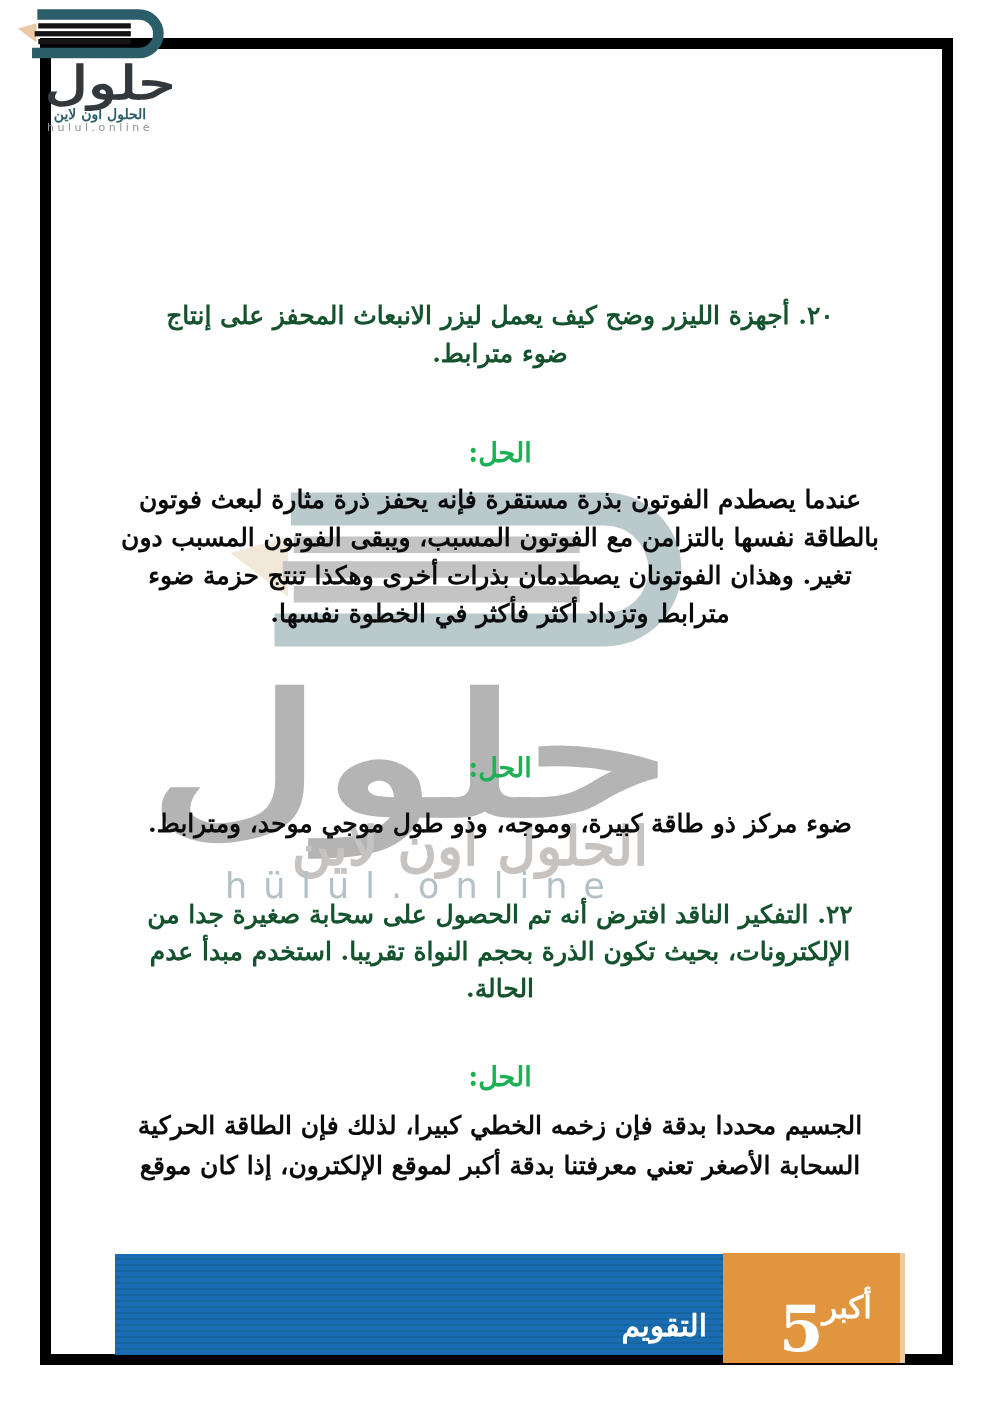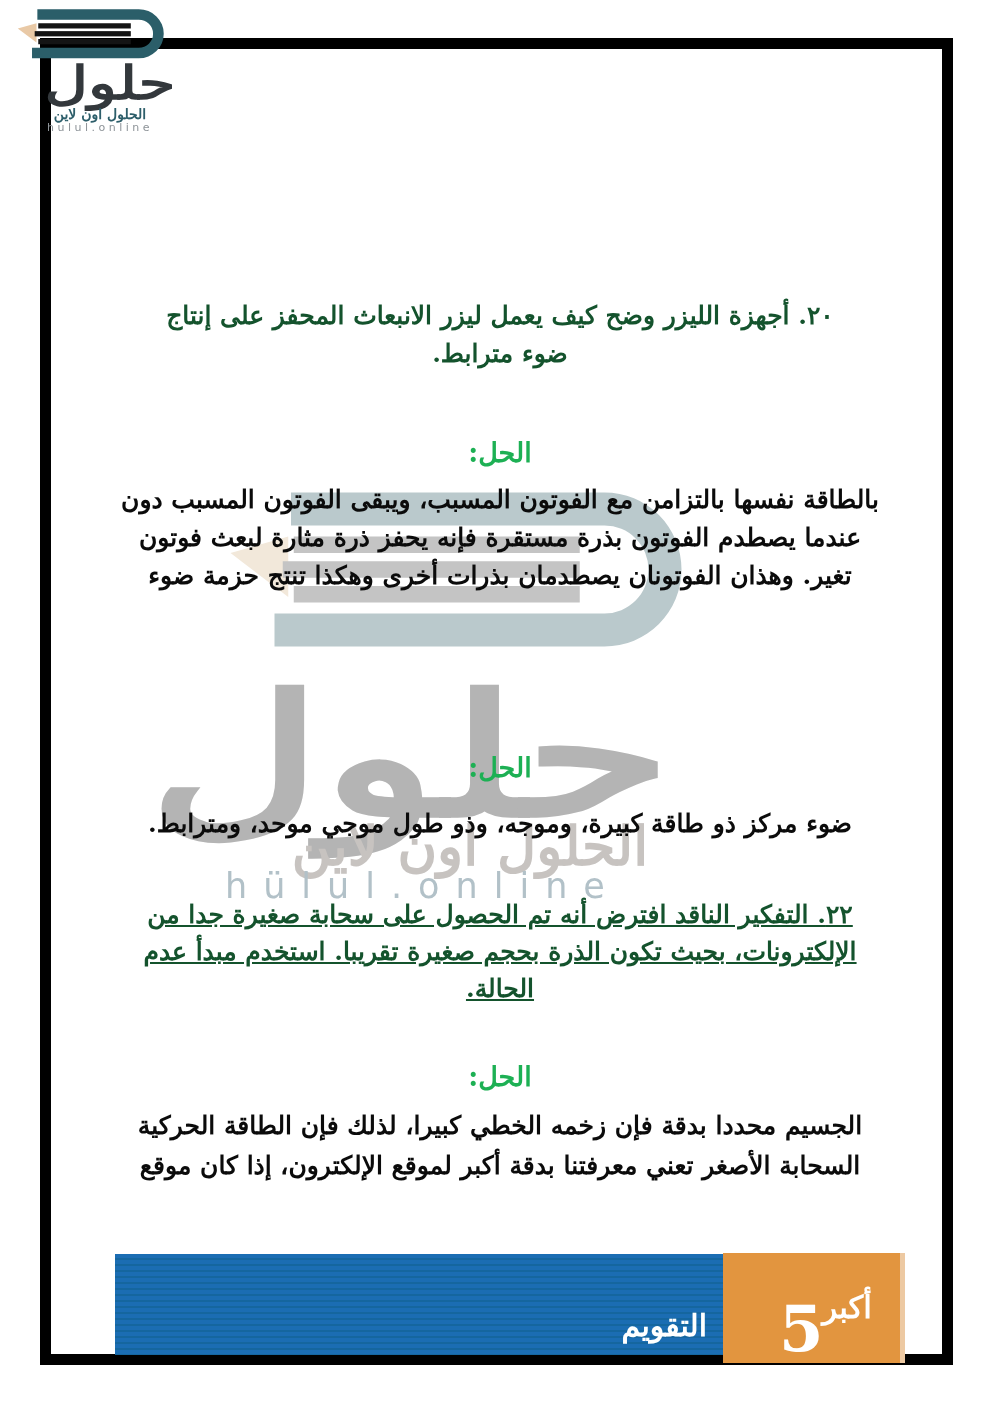--- a/index.html
+++ b/index.html
@@ -56,21 +56,21 @@
   .body-text{font-size:25px;line-height:38px;color:#0b0b0b;}
   .question{font-size:25px;line-height:38px;color:#14532d;}
   .solution-label{font-size:27px;line-height:32px;color:#1db054;}
   .pos-intro{top:112px;}
   .pos-q20{top:297px;}
   .pos-sol20{top:437px;}
   .pos-a20{top:481px;}
   .pos-q21{top:696px;}
   .pos-sol21{top:752px;}
   .pos-a21{top:805px;}
-  .pos-q22{top:896px;line-height:37px;text-decoration:underline;}
+  .pos-q22{top:896px;line-height:37px;}
   .pos-sol22{top:1061px;}
   .pos-a22{top:1106px;line-height:40px;}
   
   .assess-bar{
     position:absolute;left:115px;top:1254px;width:608px;height:101px;z-index:3;
     background:repeating-linear-gradient(180deg,#1b6db3 0px,#1b6db3 4px,#15669f 4px,#15669f 6px);
   }
   .assess-label{
     position:absolute;right:16px;bottom:12px;
     font-size:30px;font-weight:700;color:#ffffff;direction:rtl;text-align:right;
@@ -122,33 +122,34 @@
     <div class="logo-domain">hulul.online</div>
   </div>
 
 
   <div class="tblock question pos-q20">
     <div>٢٠. أجهزة الليزر وضح كيف يعمل ليزر الانبعاث المحفز على إنتاج</div>
     <div>ضوء مترابط.</div>
   </div>
   <div class="tblock solution-label pos-sol20">الحل:</div>
   <div class="tblock body-text pos-a20">
+    <div>عندما يصطدم الفوتون بذرة مستقرة فإنه يحفز ذرة مثارة لبعث فوتون</div>
     <div>بالطاقة نفسها بالتزامن مع الفوتون المسبب، ويبقى الفوتون المسبب دون</div>
-    <div>عندما يصطدم الفوتون بذرة مستقرة فإنه يحفز ذرة مثارة لبعث فوتون</div>
     <div>تغير. وهذان الفوتونان يصطدمان بذرات أخرى وهكذا تنتج حزمة ضوء</div>
+    <div>مترابط وتزداد أكثر فأكثر في الخطوة نفسها.</div>
   </div>
 
   <div class="tblock solution-label pos-sol21">الحل:</div>
   <div class="tblock body-text pos-a21">
     <div>ضوء مركز ذو طاقة كبيرة، وموجه، وذو طول موجي موحد، ومترابط.</div>
   </div>
 
   <div class="tblock question pos-q22">
     <div>٢٢. التفكير الناقد افترض أنه تم الحصول على سحابة صغيرة جدا من</div>
-    <div>الإلكترونات، بحيث تكون الذرة بحجم صغيرة تقريبا. استخدم مبدأ عدم</div>
+    <div>الإلكترونات، بحيث تكون الذرة بحجم النواة تقريبا. استخدم مبدأ عدم</div>
     <div>الحالة.</div>
   </div>
   <div class="tblock solution-label pos-sol22">الحل:</div>
   <div class="tblock body-text pos-a22">
     <div>الجسيم محددا بدقة فإن زخمه الخطي كبيرا، لذلك فإن الطاقة الحركية</div>
     <div>السحابة الأصغر تعني معرفتنا بدقة أكبر لموقع الإلكترون، إذا كان موقع</div>
   </div>
 
   <div class="assess-bar">
     <div class="assess-label">التقويم</div>

